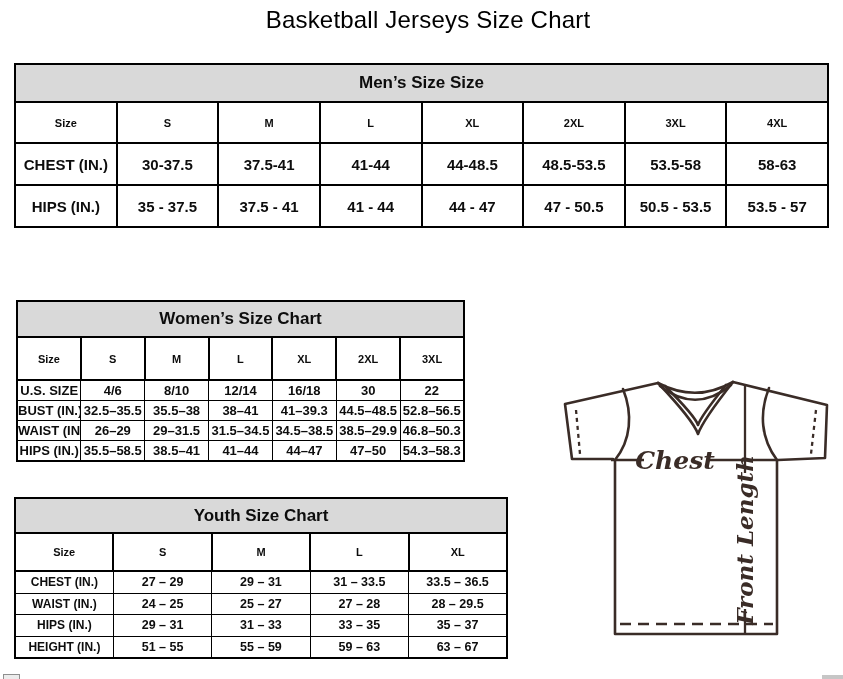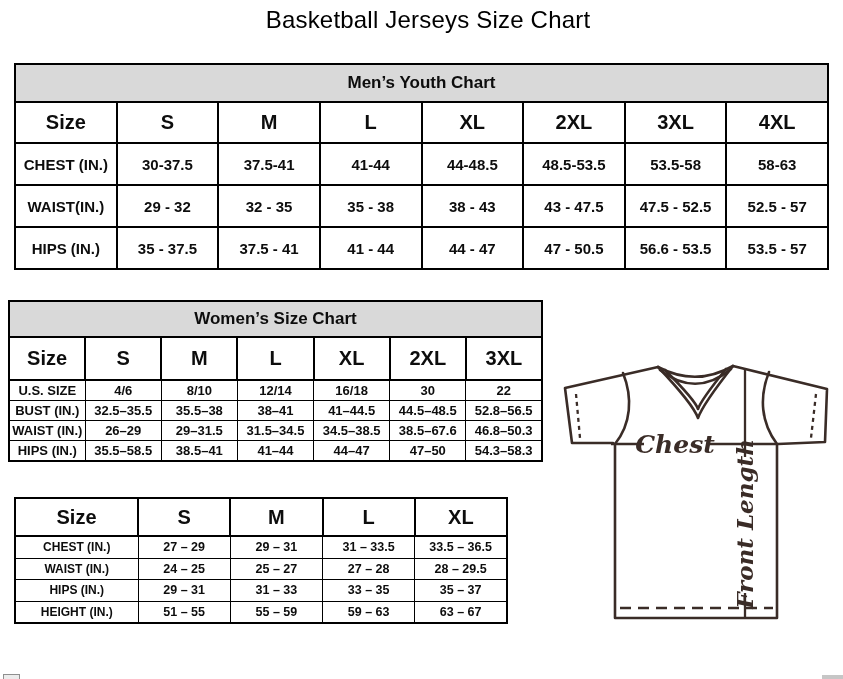--- a/index.html
+++ b/index.html
@@ -17,62 +17,62 @@
 
   table.size-table{
     position:absolute;border-collapse:collapse;table-layout:fixed;
     background:#fff;border:2.5px solid #000;
   }
   table.size-table td{
     border:1.5px solid #000;text-align:center;vertical-align:middle;
     font-weight:bold;padding:0;white-space:nowrap;overflow:hidden;color:#0d0d0d;
   }
   tr.title-row td{background:#d9d9d9;font-size:17px;border-bottom-width:2px}
-  tr.header-row td{font-size:20px;border-width:2px}
+  tr.header-row td{font-size:11px;border-width:2px}
 
   #mens{left:14px;top:63px;width:815px}
   #mens td{border-width:2px}
   #mens tr.title-row td{height:36px}
   #mens tr.header-row td{height:39px}
   #mens tr.data-row td{height:40px;font-size:15px}
   #mens td.label-col{width:114px}
 
-  #womens{left:8px;top:300px;width:535px}
+  #womens{left:16px;top:300px;width:449px}
   #womens tr.title-row td{height:34px}
   #womens tr.header-row td{height:41px}
   #womens tr.data-row td{height:19px;font-size:13px}
   #womens tr.data-row td.row-label{font-size:13px}
   #womens td.label-col{width:83px}
 
   #youth{left:14px;top:497px;width:494px}
   #youth tr.title-row td{height:33px}
   #youth tr.header-row td{height:36px}
   #youth tr.data-row td{height:20.5px;font-size:12.5px}
   #youth tr.data-row td.row-label{font-size:12px}
   #youth td.label-col{width:121px}
 
-  #jersey-wrap{left:555px;top:356px;width:288px;height:306px}
+  #jersey-wrap{left:555px;top:372px;width:288px;height:306px}
 
   #frag-left{
     left:3px;top:674px;width:15px;height:6px;
     background:#ececec;border:1.5px solid #8f8f8f;border-bottom:none;
   }
   #frag-right{
     left:822px;top:675px;width:21px;height:5px;background:#c6c6c6;
   }
 </style>
 </head>
 <body>
 
 <div id="main-title">Basketball Jerseys Size Chart</div>
 
 <table id="mens" class="size-table">
     <tbody>
       <tr class="title-row">
-        <td colspan="8">Men’s Youth Chart</td>
+        <td colspan="8">Men’s Size Size</td>
       </tr>
       <tr class="header-row">
         <td class="label-col">Size</td>
         <td class="">S</td>
         <td class="">M</td>
         <td class="">L</td>
         <td class="">XL</td>
         <td class="">2XL</td>
         <td class="">3XL</td>
         <td class="">4XL</td>
@@ -81,37 +81,27 @@
         <td class="row-label label-col">CHEST (IN.)</td>
         <td>30-37.5</td>
         <td>37.5-41</td>
         <td>41-44</td>
         <td>44-48.5</td>
         <td>48.5-53.5</td>
         <td>53.5-58</td>
         <td>58-63</td>
       </tr>
       <tr class="data-row">
-        <td class="row-label label-col">WAIST(IN.)</td>
-        <td>29 - 32</td>
-        <td>32 - 35</td>
-        <td>35 - 38</td>
-        <td>38 - 43</td>
-        <td>43 - 47.5</td>
-        <td>47.5 - 52.5</td>
-        <td>52.5 - 57</td>
-      </tr>
-      <tr class="data-row">
         <td class="row-label label-col">HIPS (IN.)</td>
         <td>35 - 37.5</td>
         <td>37.5 - 41</td>
         <td>41 - 44</td>
         <td>44 - 47</td>
         <td>47 - 50.5</td>
-        <td>56.6 - 53.5</td>
+        <td>50.5 - 53.5</td>
         <td>53.5 - 57</td>
       </tr>
     </tbody>
   </table>
 
 <table id="womens" class="size-table">
     <tbody>
       <tr class="title-row">
         <td colspan="7">Women’s Size Chart</td>
       </tr>
@@ -131,47 +121,50 @@
         <td>12/14</td>
         <td>16/18</td>
         <td>30</td>
         <td>22</td>
       </tr>
       <tr class="data-row">
         <td class="row-label label-col">BUST (IN.)</td>
         <td>32.5–35.5</td>
         <td>35.5–38</td>
         <td>38–41</td>
-        <td>41–44.5</td>
+        <td>41–39.3</td>
         <td>44.5–48.5</td>
         <td>52.8–56.5</td>
       </tr>
       <tr class="data-row">
         <td class="row-label label-col">WAIST (IN.)</td>
         <td>26–29</td>
         <td>29–31.5</td>
         <td>31.5–34.5</td>
         <td>34.5–38.5</td>
-        <td>38.5–67.6</td>
+        <td>38.5–29.9</td>
         <td>46.8–50.3</td>
       </tr>
       <tr class="data-row">
         <td class="row-label label-col">HIPS (IN.)</td>
         <td>35.5–58.5</td>
         <td>38.5–41</td>
         <td>41–44</td>
         <td>44–47</td>
         <td>47–50</td>
         <td>54.3–58.3</td>
       </tr>
     </tbody>
   </table>
 
 <table id="youth" class="size-table">
     <tbody>
+      <tr class="title-row">
+        <td colspan="5">Youth Size Chart</td>
+      </tr>
       <tr class="header-row">
         <td class="label-col">Size</td>
         <td class="">S</td>
         <td class="">M</td>
         <td class="">L</td>
         <td class="">XL</td>
       </tr>
       <tr class="data-row">
         <td class="row-label label-col">CHEST (IN.)</td>
         <td>27 – 29</td>

